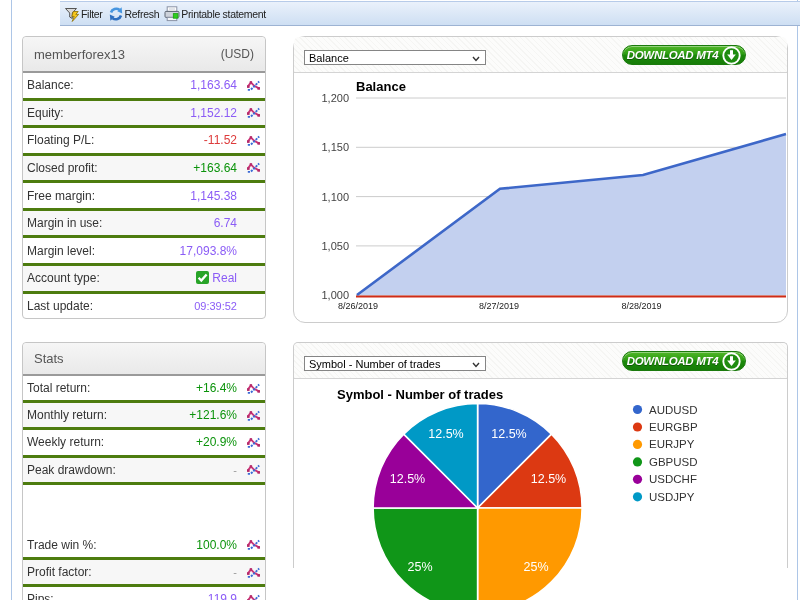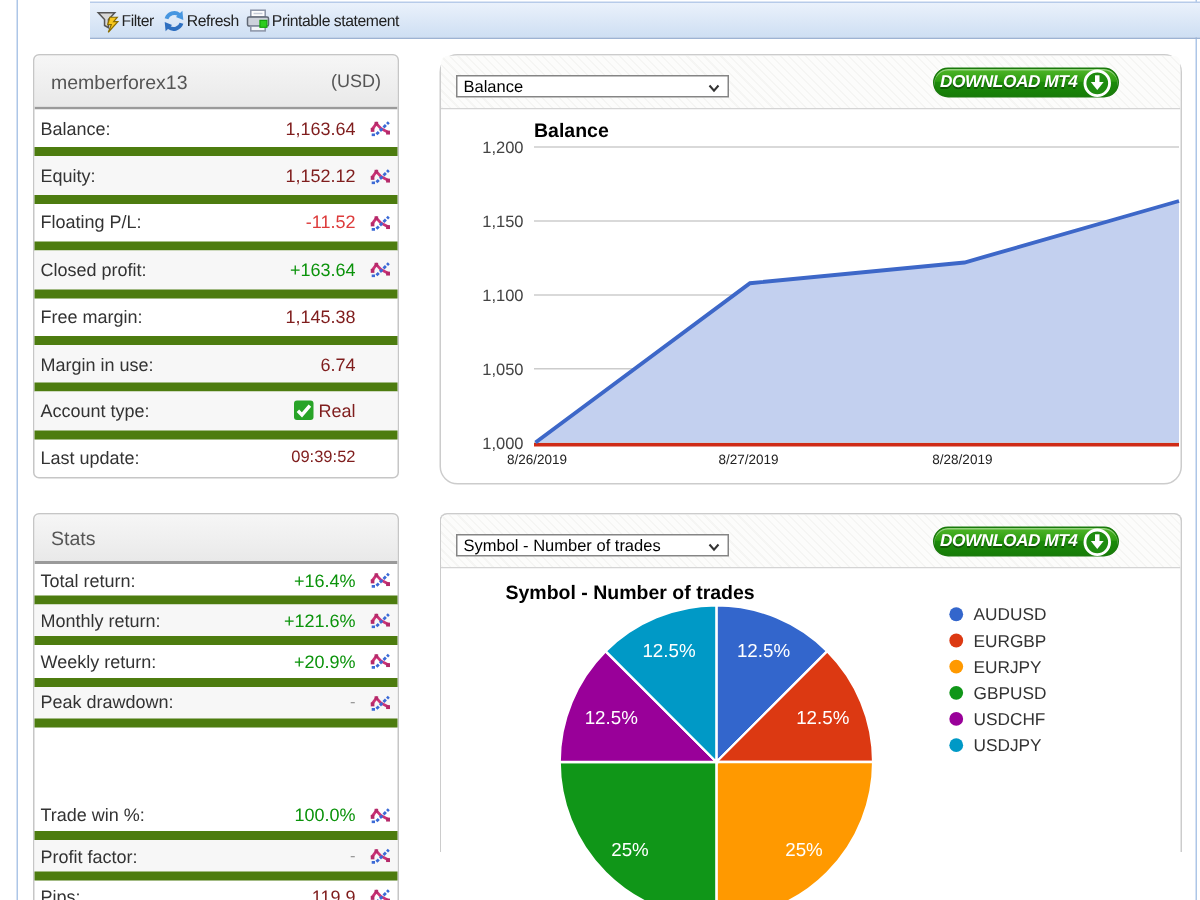--- a/index.html
+++ b/index.html
@@ -6,23 +6,23 @@
 body{width:800px;height:600px;background:#fff;font-family:"Liberation Sans",sans-serif;position:relative;overflow:hidden;}
 .vline{position:absolute;top:0;width:1px;height:600px;background:#adc6e7;}
 #toolbar{position:absolute;left:12px;top:1px;width:768px;height:25px;box-sizing:border-box;
  background:linear-gradient(#eaf1fb,#cedff3);border-top:1px solid #b7cbe9;border-bottom:1px solid #9db3d3;
  display:flex;align-items:center;padding-left:4px;font-size:10.5px;letter-spacing:-0.3px;color:#222;margin-left:48px;}
 #toolbar .lbl{margin:0 5px 0 1px;}
 .panel{position:absolute;left:22px;width:244px;background:#fff;border:1px solid #c6c6c6;border-radius:4px;box-sizing:border-box;}
 .phead{background:linear-gradient(#f6f6f6,#e9e9e9);border-bottom:2px solid #9a9a9a;border-radius:4px 4px 0 0;
  padding:0 11px;color:#555;display:flex;align-items:center;justify-content:space-between;font-size:13px;}
 .rows{display:flex;flex-direction:column;}
-.row{display:flex;align-items:center;padding:0 5px 0 4px;font-size:12px;color:#333;box-sizing:border-box;border-bottom:6px solid #4d7c0f;}
+.row{display:flex;align-items:center;padding:0 5px 0 4px;font-size:12px;color:#333;box-sizing:border-box;border-bottom:3px solid #4d7c0f;}
 .row.alt{background:#f7f7f7;}
-.row .val{margin-left:auto;color:#7f1d1d;}
+.row .val{margin-left:auto;color:#8b5cf6;}
 .row .ico{width:13px;height:11px;margin-left:10px;flex:0 0 13px;}
 .row .noico{width:13px;margin-left:10px;flex:0 0 13px;}
 .row .val.pos{color:#0b930b;}
 .row .val.neg{color:#dd3b3b;}
 .row .val.dash{color:#999;}
 .cont{position:absolute;left:293px;width:495px;background:#fff;border:1px solid #cccccc;border-radius:12px;box-sizing:border-box;}
 .chead{height:35px;border-bottom:1px solid #d4d4d4;border-radius:5px 5px 0 0;position:relative;
  background:#fcfcfb repeating-linear-gradient(45deg,rgba(130,130,115,0.055) 0px,rgba(130,130,115,0.055) 1px,rgba(0,0,0,0) 1px,rgba(0,0,0,0) 4px);}
 .sel{position:absolute;left:10px;top:13px;width:182px;height:15px;box-sizing:border-box;border:1px solid #858585;background:#fff;
  display:flex;align-items:center;font-size:11px;color:#000;padding-left:4px;}
@@ -115,20 +115,25 @@
   <div class="row" style="flex:1;">
         <span>Free margin:</span>
         <span class="val">1,145.38</span>
         <span class="noico"></span>
       </div>
   <div class="row alt" style="flex:1;">
         <span>Margin in use:</span>
         <span class="val">6.74</span>
         <span class="noico"></span>
       </div>
+  <div class="row" style="flex:1;">
+        <span>Margin level:</span>
+        <span class="val">17,093.8%</span>
+        <span class="noico"></span>
+      </div>
   <div class="row alt" style="flex:1;">
         <span>Account type:</span>
         <span class="val"><span class="cb"><svg width="13" height="13" viewBox="0 0 13 13">
               <path d="M2.6,6.8 L5.3,9.6 L10.6,3.4" stroke="#fff" stroke-width="2.3" fill="none"></path>
             </svg></span>Real</span>
         <span class="noico"></span>
       </div>
   <div class="row" style="flex:1;border-bottom:none;">
         <span>Last update:</span>
         <span class="val" style="font-size:11px;">09:39:52</span>

